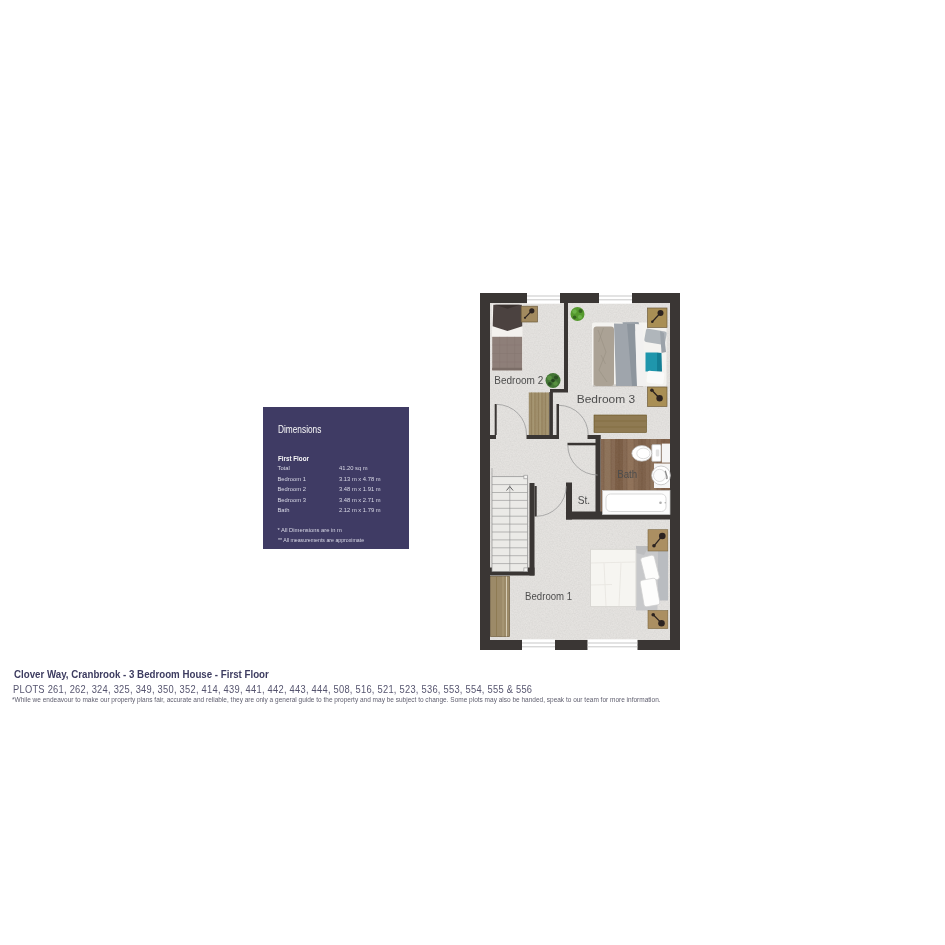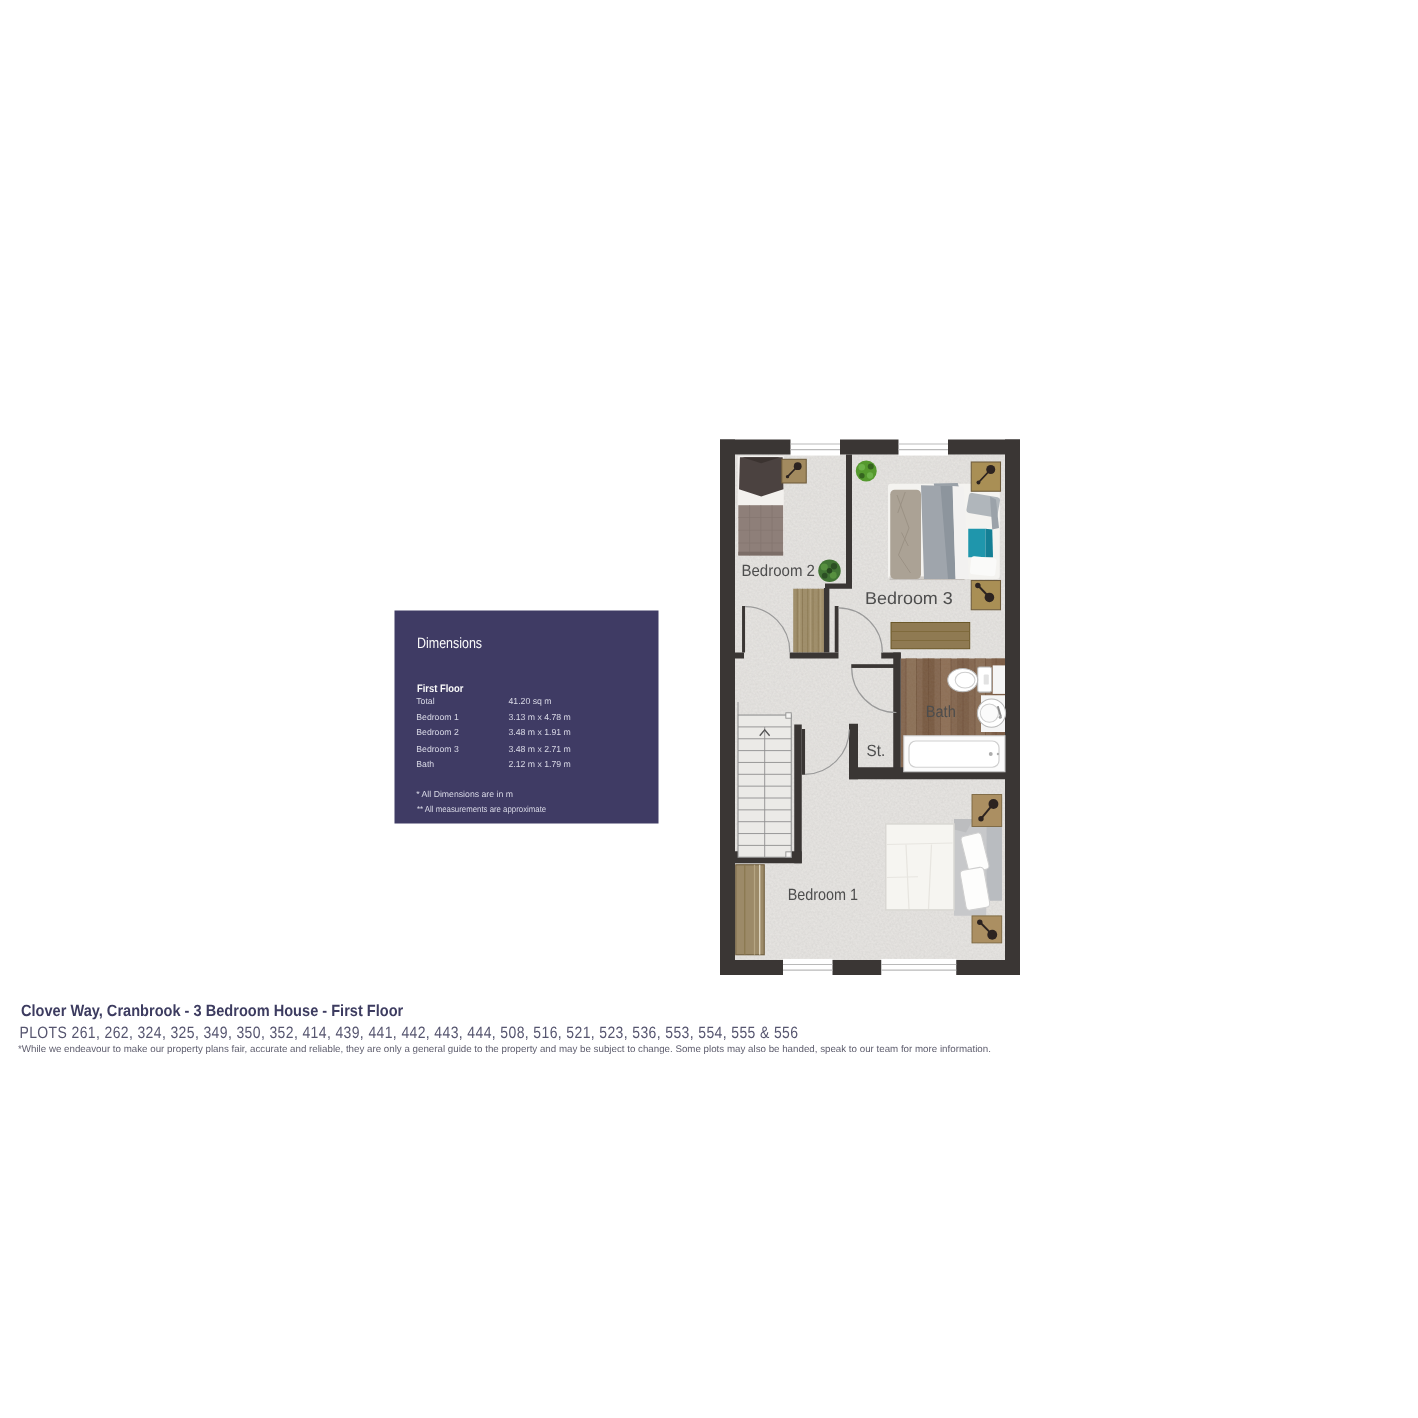--- a/index.html
+++ b/index.html
@@ -300,21 +300,21 @@
 
   <text x="576.7" y="402.8" font-size="11.5" fill="#4d4d4d" textLength="58.5" lengthAdjust="spacingAndGlyphs">Bedroom 3</text>
 
   <text x="525.1" y="599.8" font-size="10.8" fill="#4d4d4d" textLength="47" lengthAdjust="spacingAndGlyphs">Bedroom 1</text>
 
   <text x="617.2" y="477.7" font-size="10.8" fill="#4d4d4d" textLength="20" lengthAdjust="spacingAndGlyphs">Bath</text>
 
   <text x="577.7" y="503.8" font-size="10.8" fill="#4d4d4d" textLength="12.4" lengthAdjust="spacingAndGlyphs">St.</text>
 </svg>
 
-<div class="abs" style="left:263px;top:407px;width:176px;height:142px;background:#3f3b64;color:#ffffff;">
+<div class="abs" style="left:263px;top:407px;width:146px;height:142px;background:#3f3b64;color:#ffffff;">
 
   <div class="abs" style="left:14.5px;top:17px;font-size:10px;font-weight:500;color:#fafafa;transform:scaleX(0.83);transform-origin:0 0;white-space:nowrap;">Dimensions</div>
 
   <div class="abs" style="left:14.5px;top:46.8px;font-size:7.2px;font-weight:700;color:#fafafa;transform:scaleX(0.87);transform-origin:0 0;white-space:nowrap;">First Floor</div>
 
   <div class="abs" style="left:14.5px;top:58.2px;font-size:5.8px;color:#d9d9e6;">Total</div>
   <div class="abs" style="left:76px;top:58.2px;font-size:5.8px;color:#d9d9e6;">41.20 sq m</div>
 
   <div class="abs" style="left:14.5px;top:68.7px;font-size:5.8px;color:#d9d9e6;">Bedroom 1</div>
   <div class="abs" style="left:76px;top:68.7px;font-size:5.8px;color:#d9d9e6;">3.13 m x 4.78 m</div>

